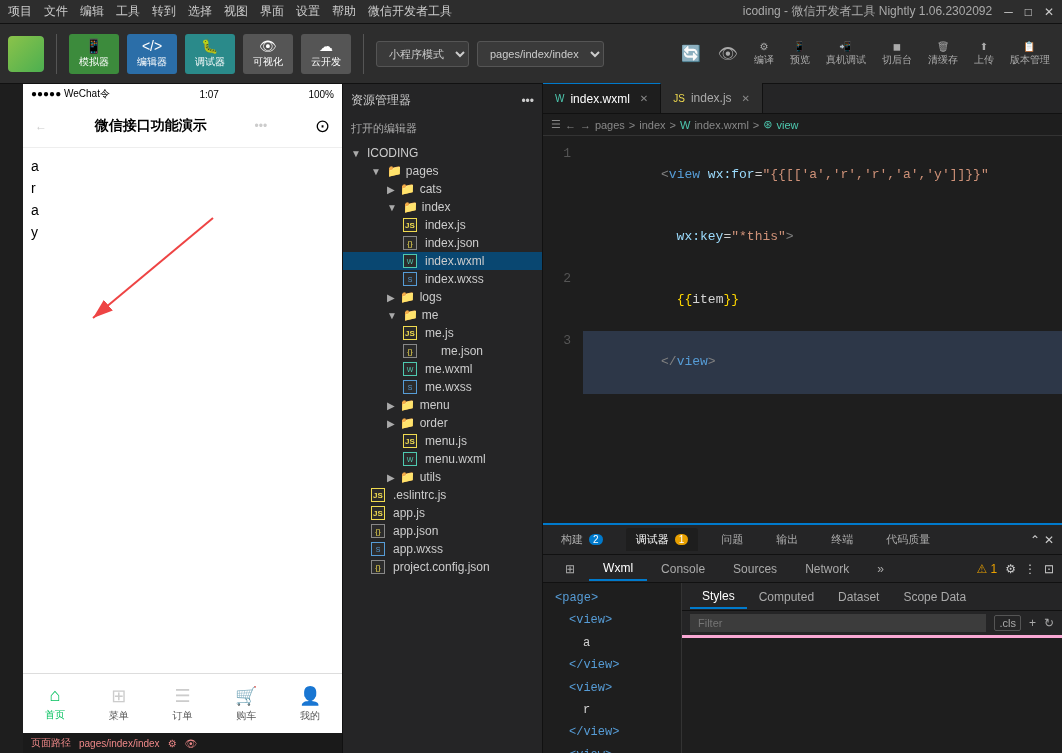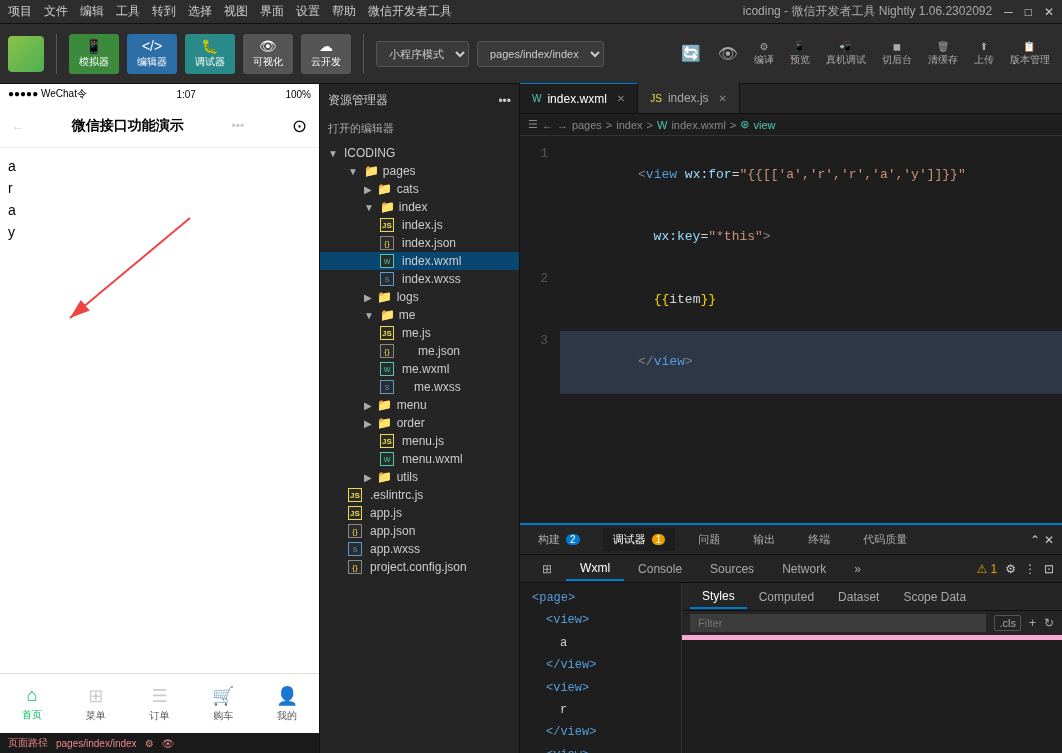--- a/index.html
+++ b/index.html
@@ -19,21 +19,21 @@
     .tool-btn.gray { background: #555; }
     .tool-btn-icon { font-size: 14px; }
     .tool-btn-label { font-size: 10px; }
     .toolbar-separator { width: 1px; height: 40px; background: #555; margin: 0 4px; }
     .toolbar-select { background: #3a3a3a; color: #ccc; border: 1px solid #555; border-radius: 3px; padding: 4px 8px; font-size: 11px; height: 26px; cursor: pointer; }
     .toolbar-right { margin-left: auto; display: flex; align-items: center; gap: 8px; }
     .icon-btn { background: none; border: none; color: #aaa; font-size: 16px; cursor: pointer; padding: 4px; display: flex; flex-direction: column; align-items: center; gap: 1px; }
     .icon-btn span { font-size: 10px; color: #aaa; }
 
     
-    .main-layout { display: flex; height: calc(753px - 84px); }
+    .main-layout { display: flex; height: calc(753px - 84px); padding-left: 23px; }
 
     
     .phone-panel { width: 320px; background: #1a1a1a; border-right: 1px solid #111; display: flex; flex-direction: column; }
     .phone-status { background: #fff; color: #000; height: 20px; display: flex; align-items: center; padding: 0 8px; font-size: 10px; justify-content: space-between; }
     .phone-header { background: #fff; height: 44px; display: flex; align-items: center; padding: 0 12px; border-bottom: 1px solid #eee; justify-content: space-between; }
     .phone-title { font-size: 14px; color: #000; font-weight: bold; }
     .phone-content { background: #fff; flex: 1; padding: 8px; position: relative; }
     .phone-list { display: flex; flex-direction: column; gap: 2px; }
     .phone-list-item { font-size: 14px; color: #000; padding: 2px 0; }
     .red-arrow { position: absolute; left: 40px; top: 60px; }
@@ -339,21 +339,21 @@
         <span style="margin-left:20px">me.json</span>
       </div>
       <div class="tree-item">
         <span class="indent" style="width:48px"></span>
         <span class="file-icon wxml">W</span>
         <span style="margin-left:4px">me.wxml</span>
       </div>
       <div class="tree-item">
         <span class="indent" style="width:48px"></span>
         <span class="file-icon wxss">S</span>
-        <span style="margin-left:16px">me.wxss</span>
+        <span style="margin-left:4px">me.wxss</span>
       </div>
       <div class="tree-item">
         <span class="indent" style="width:32px"></span>
         <span class="tree-caret">▶</span>
         <span class="folder-icon">📁</span>
         <span>menu</span>
       </div>
       <div class="tree-item">
         <span class="indent" style="width:32px"></span>
         <span class="tree-caret">▶</span>
@@ -529,21 +529,21 @@
 
         </div>
 
         <div style="width: 380px; display: flex; flex-direction: column; background: #1e1e1e;">
           <div class="styles-tabs">
             <div class="styles-tab active">Styles</div>
             <div class="styles-tab">Computed</div>
             <div class="styles-tab">Dataset</div>
             <div class="styles-tab">Scope Data</div>
           </div>
-          <div style="display: flex; align-items: center; padding: 3px 8px; background: #252526; border-bottom: 5px solid #f9a8d4; gap: 8px;">
+          <div style="display: flex; align-items: center; padding: 3px 8px; background: #252526; border-bottom: 3px solid #f9a8d4; gap: 8px;">
             <input type="text" style="background: rgb(60, 60, 60); border: none; color: rgb(204, 204, 204); padding: 3px 8px; font-size: 11px; flex: 1 1 0%; outline: none;" placeholder="Filter">
             <span style="color: #aaa; font-size: 11px; cursor: pointer; border: 1px solid #555; padding: 1px 4px; border-radius: 2px;">.cls</span>
             <span style="color: #aaa; cursor: pointer;">+</span>
             <span style="color: #aaa; cursor: pointer;">↻</span>
           </div>
         </div>
       </div>
     </div>
   </div>
 </div>

